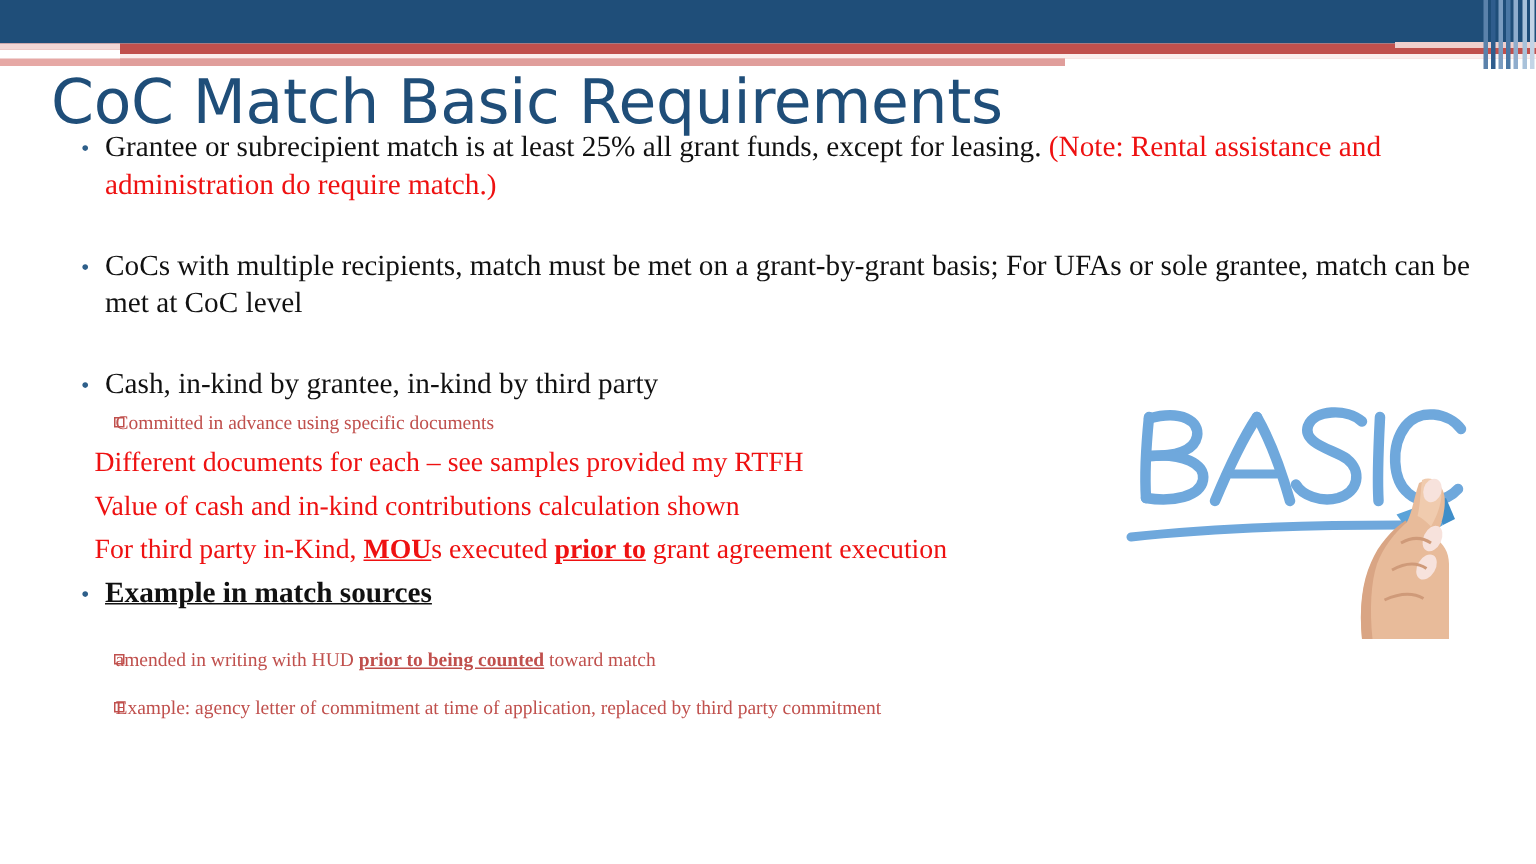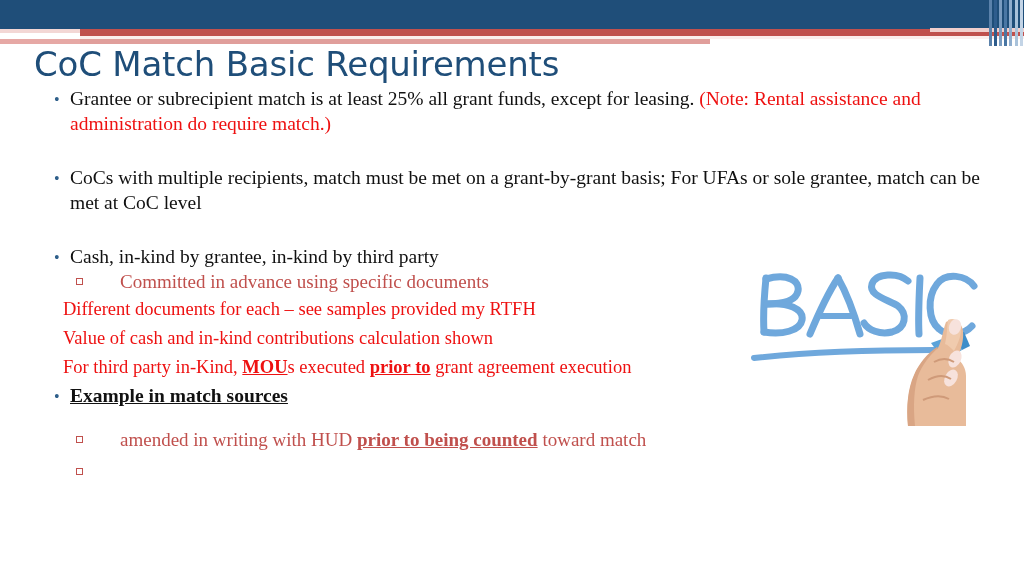--- a/index.html
+++ b/index.html
@@ -25,32 +25,32 @@
   .step-e{position:absolute;left:710px;top:39px;width:340px;height:6px;background:#ffffff;}
   .step-f{position:absolute;left:930px;top:28px;width:120px;height:4px;background:#f0cfcd;}
 
   
   .vstripe{position:absolute;top:0;width:3px;height:46px;}
 
   
   #slide-title{
     position:absolute;left:34px;top:44px;
     font-family:"DejaVu Sans", sans-serif;
-    font-size:34px;
+    font-size:41px;
     color:#1f4e79;
     letter-spacing:-0.2px;
     white-space:nowrap;
   }
 
   
   #body-content{position:absolute;left:0;top:86px;width:1000px;}
 
   .lvl1{position:relative;padding-left:70px;font-size:19.5px;line-height:25px;color:#111111;margin:0;}
   .lvl1 .bullet{position:absolute;left:54px;top:1px;color:#2e5f8a;font-size:16px;line-height:25px;}
-  .lvl2{position:relative;padding-left:120px;font-size:19px;line-height:26px;color:#c0504d;margin:0;}
+  .lvl2{position:relative;padding-left:77px;font-size:13px;line-height:26px;color:#c0504d;margin:0;}
   .lvl2 .bullet-sq{position:absolute;left:76px;top:9px;width:5px;height:5px;border:1px solid #c0504d;}
   .lvl3{position:relative;padding-left:63px;font-size:18.5px;line-height:29px;color:#ee1111;margin:0;}
 
   .red      {color:#ee1111;}
   .u        {text-decoration:underline;font-weight:bold;}
   .spacer   {height:29px;}
 
   
   #basic-image{
     position:absolute;left:748px;top:258px;width:232px;height:172px;
@@ -114,21 +114,21 @@
 
   <div class="lvl1" style="margin-top:1px;">
     <span class="bullet">•</span><span class="u">Example in match sources</span>
   </div>
 
   <div class="lvl2" style="margin-top:19px;">
     <span class="bullet-sq"></span><span>amended in writing with HUD </span><span class="u">prior to being counted</span><span> toward match</span>
   </div>
 
   <div class="lvl2" style="margin-top:6px;">
-    <span class="bullet-sq"></span>
+    <span class="bullet-sq"></span><span>Example: agency letter of commitment at time of application, replaced by third party commitment</span>
   </div>
 
 </div>
 
 <div id="basic-image">
   <svg width="232" height="172" viewBox="0 0 232 172">
     <g fill="none" stroke="#6fa8dc" stroke-linecap="round" stroke-linejoin="round">
 
       <path d="M18 20 C16 40 15 58 16 74" stroke-width="7"></path>
       <path d="M18 21 C40 15 52 23 50 33 C48 43 34 46 19 46" stroke-width="7"></path>

